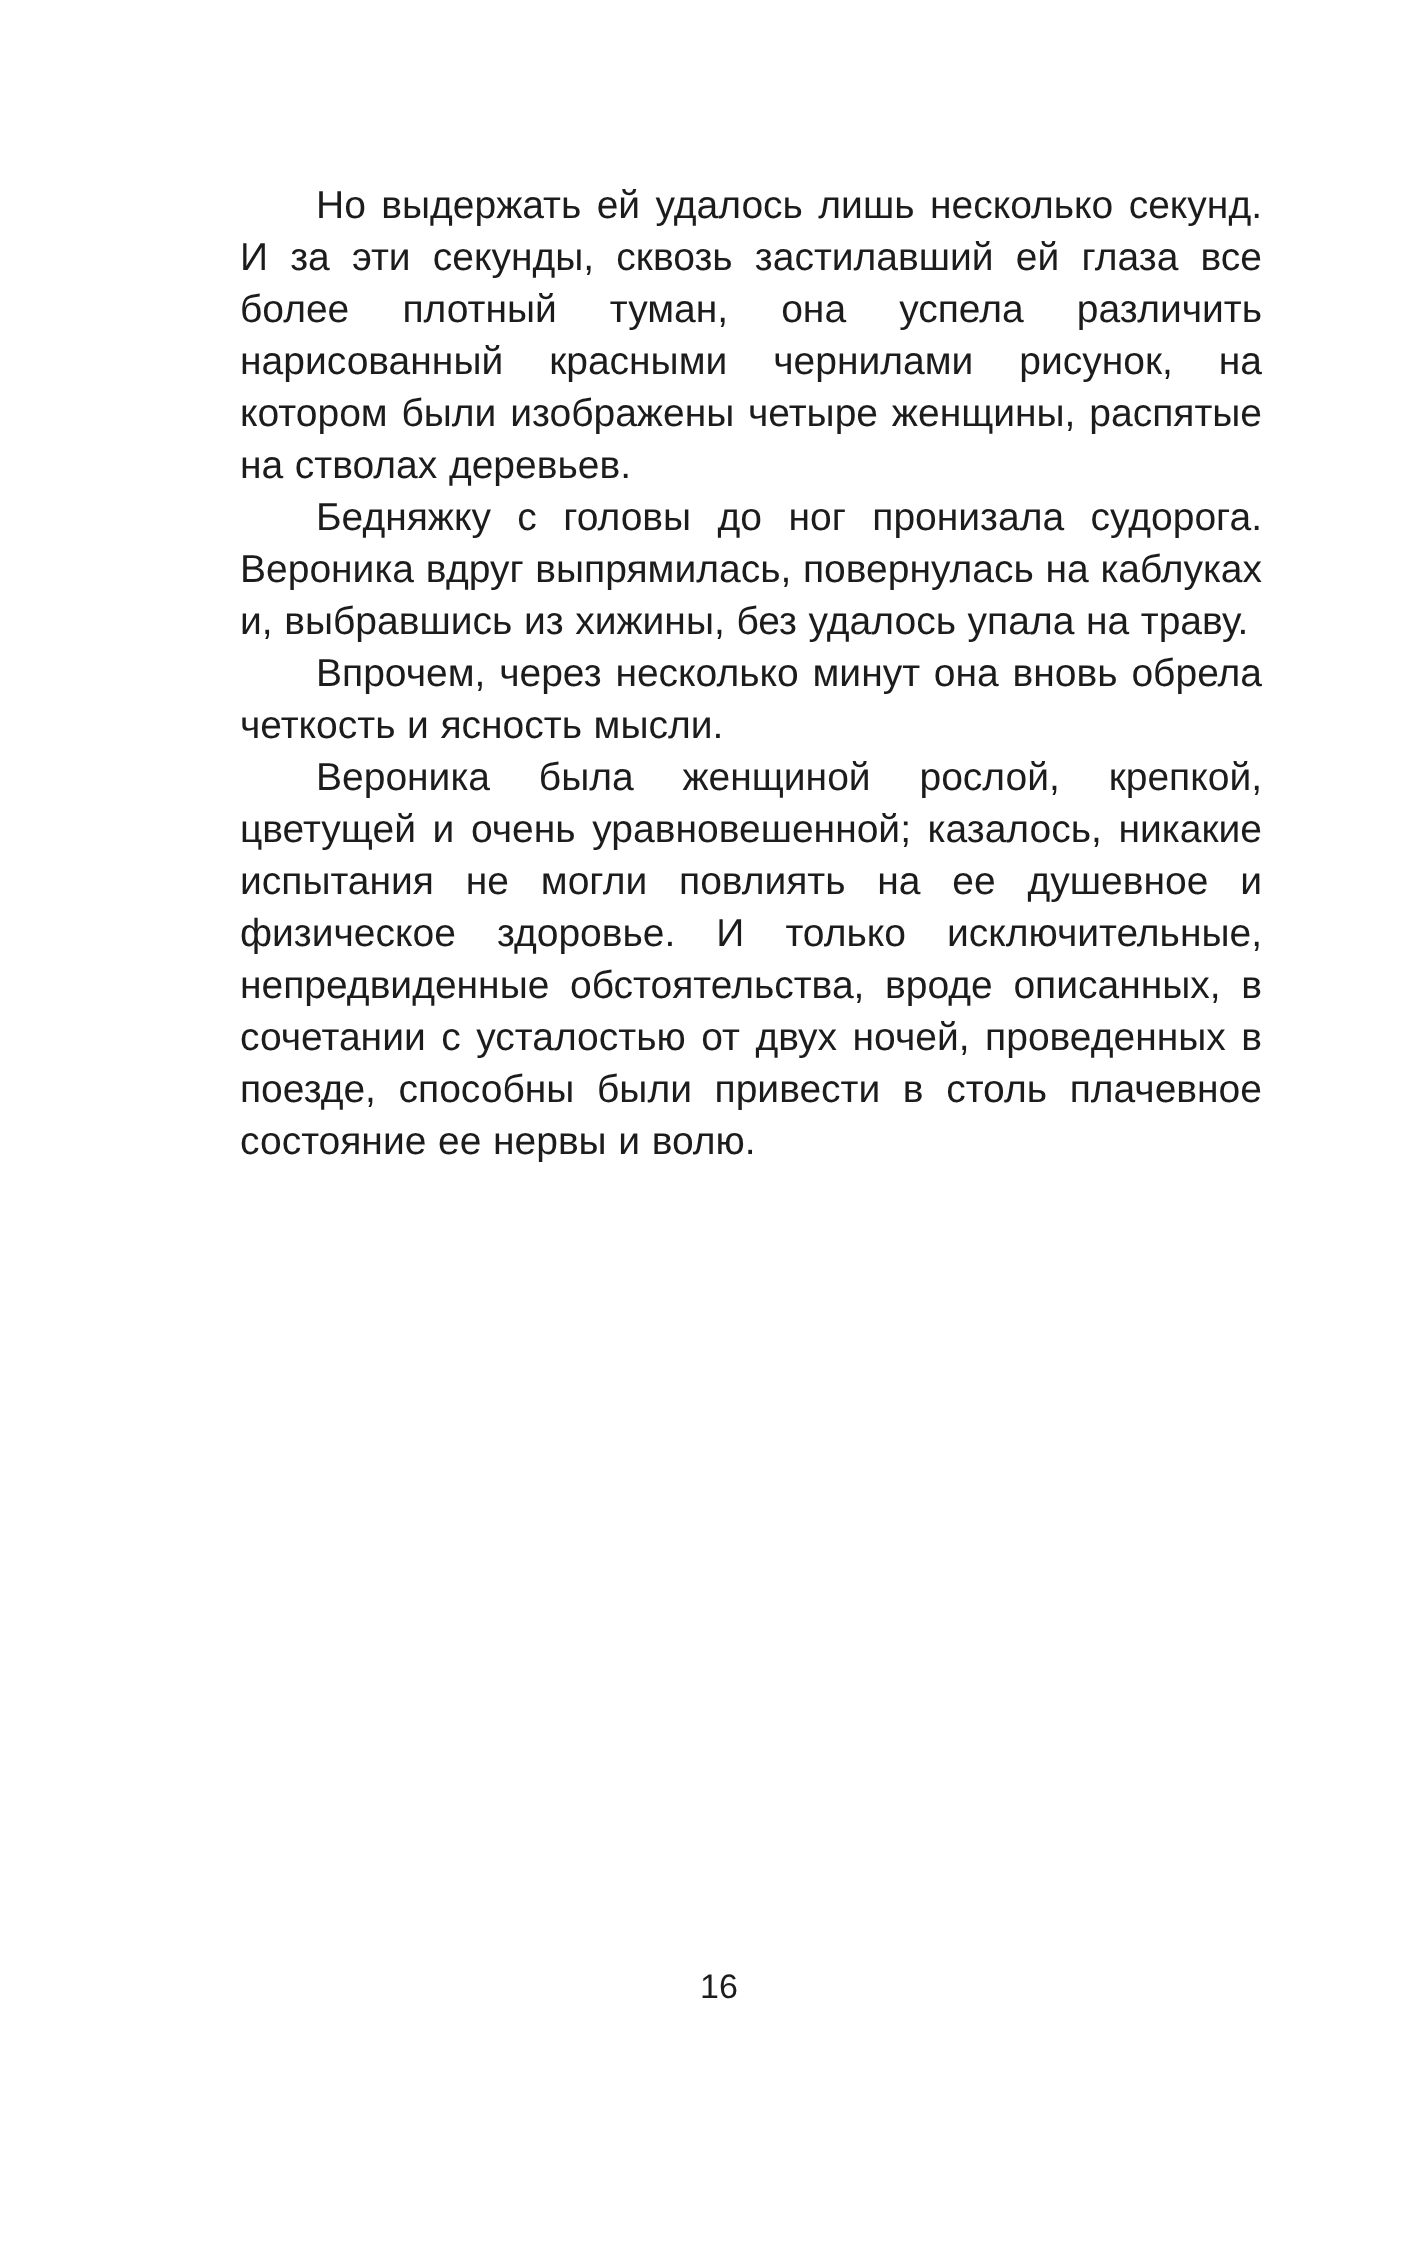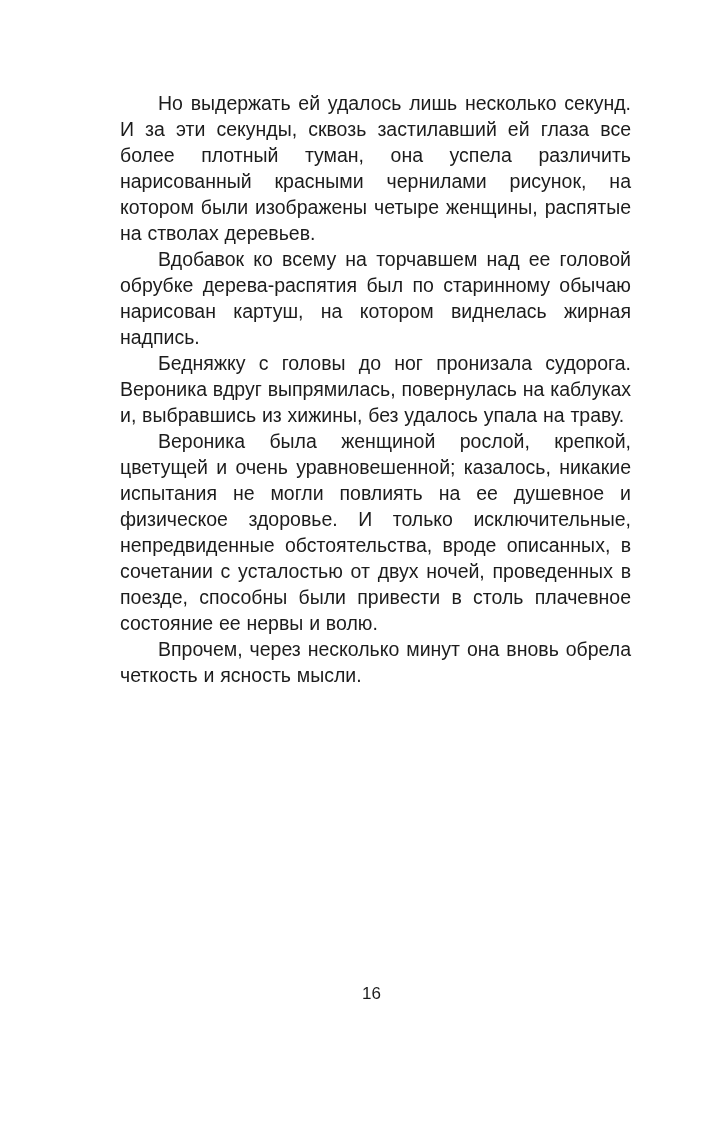--- a/index.html
+++ b/index.html
@@ -34,34 +34,33 @@
     -webkit-hyphens: auto;
     word-spacing: 0.02em;
   }
   .text-block p.para {
     margin: 0;
     padding: 0;
     text-indent: 38px;
   }
   .page-number {
     position: absolute;
-    left: 116px;
+    left: 104px;
     top: 984px;
     width: 511px;
     text-align: center;
     font-size: 17px;
     line-height: 20px;
     color: var(--text, #1c1c1c);
   }
 </style>
 </head>
 <body>
 
 <div class="page">
   <div class="text-block" lang="ru">
     <p class="para">Но выдержать ей удалось лишь несколько секунд. И за эти секунды, сквозь застилавший ей глаза все более плотный туман, она успела различить нарисованный красными чернилами рисунок, на котором были изображены четыре женщины, распятые на стволах деревьев.</p>
-    <p class="para">Вдобавок ко всему на торчавшем над ее головой обрубке дерева-распятия был по старинному обычаю нарисован картуш, на котором виднелась жирная надпись.</p>
     <p class="para">Бедняжку с головы до ног пронизала судорога. Вероника вдруг выпрямилась, повернулась на каблуках и, выбравшись из хижины, без удалось упала на траву.</p>
+    <p class="para">Впрочем, через несколько минут она вновь обрела четкость и ясность мысли.</p>
     <p class="para">Вероника была женщиной рослой, крепкой, цветущей и очень уравновешенной; казалось, никакие испытания не могли повлиять на ее душевное и физическое здоровье. И только исключительные, непредвиденные обстоятельства, вроде описанных, в сочетании с усталостью от двух ночей, проведенных в поезде, способны были привести в столь плачевное состояние ее нервы и волю.</p>
-    <p class="para">Впрочем, через несколько минут она вновь обрела четкость и ясность мысли.</p>
   </div>
   <div class="page-number">16</div>
 </div>
 
 </body></html>

